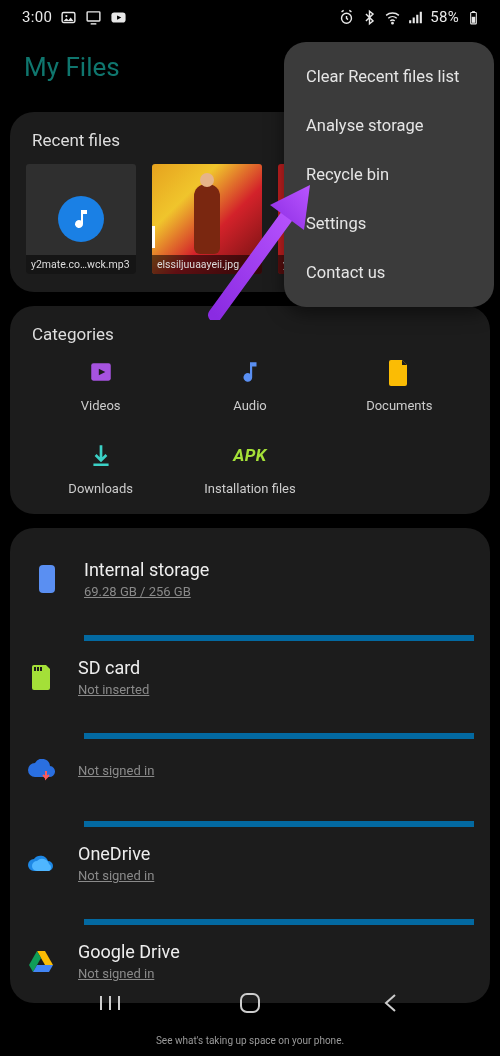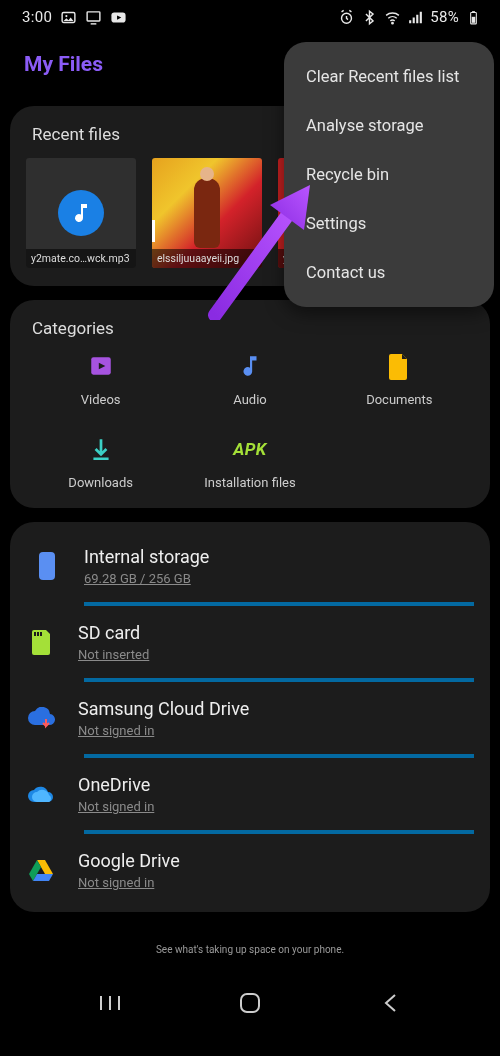--- a/index.html
+++ b/index.html
@@ -4,44 +4,44 @@
 <style>
   * { margin: 0; padding: 0; box-sizing: border-box; }
   html, body { width: 500px; height: 1056px; background: #000; color: #e8e8e8; font-family: -apple-system, Roboto, "Segoe UI", sans-serif; overflow: hidden; }
   .screen { width: 500px; height: 1028px; position: relative; background: #000; }
   
   .status-bar { height: 34px; display: flex; align-items: center; justify-content: space-between; padding: 0 18px 0 22px; font-size: 15px; letter-spacing: 0.3px; }
   .status-left { display: flex; align-items: center; gap: 8px; }
   .status-right { display: flex; align-items: center; gap: 6px; }
   .st-icon { display: inline-flex; width: 17px; height: 17px; }
   
-  .app-title { font-size: 21px; padding: 18px 24px 24px; color: #8b5cf6; font-weight: bold; }
+  .app-title { font-size: 26px; padding: 18px 24px 24px; color: #0f766e; }
   
   .card { margin: 6px 10px 14px; background: #1c1c1c; border-radius: 24px; padding: 18px 16px 18px; }
   .card h2 { font-size: 17px; font-weight: 400; color: #ddd; margin-bottom: 14px; padding-left: 6px; }
   
   .recent-strip { display: flex; gap: 16px; overflow: hidden; }
   .thumb { width: 110px; height: 110px; border-radius: 3px; position: relative; overflow: hidden; flex: 0 0 auto; }
   .thumb .cap { position: absolute; left: 0; right: 0; bottom: 0; font-size: 10.5px; color: #ddd; background: rgba(0,0,0,0.55); padding: 3px 5px; white-space: nowrap; overflow: hidden; text-overflow: ellipsis; }
   .thumb.audio { background: #2f2f2f; display: flex; align-items: center; justify-content: center; }
   .audio-circle { width: 46px; height: 46px; border-radius: 50%; background: #1a80e5; display: flex; align-items: center; justify-content: center; }
   .thumb.ww { background: linear-gradient(135deg,#e6a21e 0%,#f0c52c 30%,#d3222a 60%,#6b1010 100%); }
   .ww-fig { position:absolute; left:38%; top:18%; width:26px; height:70px; background:#7a2710; border-radius:12px 12px 6px 6px; }
   .ww-head { position:absolute; left:44%; top:8%; width:14px; height:14px; background:#e6b48a; border-radius:50%; }
   .ww-tag { position:absolute; left:3px; bottom:26px; background:#fff; color:#000; font-size:9px; font-weight:700; padding:1px 2px; transform: rotate(-90deg); transform-origin:left bottom; }
   .thumb.yt { background:#c42020; }
   
   .cat-grid { display: grid; grid-template-columns: repeat(3,1fr); row-gap: 28px; margin-top: 6px; }
   .cat-item { display: flex; flex-direction: column; align-items: center; gap: 12px; }
   .cat-item .ic { width: 28px; height: 28px; display:flex; align-items:center; justify-content:center; }
   .cat-item .lbl { font-size: 13px; color: #ccc; }
   
-  .storage-card { padding: 8px 16px 6px; }
+  .storage-card { padding: 15px 16px 6px; }
   .storage-row { display: flex; align-items: center; gap: 22px; padding: 16px 6px; }
-  .storage-row + .storage-row { border-top: 4px solid #0369a1; margin-left:58px; padding-left:0; margin-right:0; }
+  .storage-row + .storage-row { border-top: 6px solid #0369a1; margin-left:58px; padding-left:0; margin-right:0;margin-top:20px; }
   .storage-row + .storage-row .st-ic { margin-left:-58px; }
   .st-ic { width: 30px; height: 30px; display:flex; align-items:center; justify-content:center; flex:0 0 30px; }
   .st-txt .name { font-size: 18px; color: #eee; margin-bottom: 4px; }
   .st-txt .sub { font-size: 13px; color: #8a8a8a; text-decoration: underline; }
   
   .footer-hint { text-align: center; font-size: 10px; color: #9a9a9a; padding: 18px 0 10px; }
   
   .navbar { position: absolute; bottom: 0; left: 0; right: 0; height: 50px; display: flex; align-items: center; justify-content: space-around; padding: 0 40px; }
   .nav-btn { width: 60px; height: 30px; display:flex; align-items:center; justify-content:center; }
   
@@ -208,21 +208,20 @@
       </div>
     </div>
     <div class="storage-row">
       <div class="st-ic">
         <svg width="30" height="22" viewBox="0 0 30 22" fill="#2a6fe0">
             <path d="M23 18H9a7 7 0 010-14 8 8 0 0115 3 5 5 0 01-1 11z"></path>
             <path d="M20 12v7l3-3M20 19l-3-3" stroke="#ff5a5a" stroke-width="2" fill="none"></path>
           </svg>
       </div>
       <div class="st-txt">
-        <div class="name">Samsung Cloud Drive</div>
         <div class="sub">Not signed in</div>
       </div>
     </div>
     <div class="storage-row">
       <div class="st-ic">
         <svg width="30" height="20" viewBox="0 0 30 20" fill="#1e88e5">
             <path d="M8 18a6 6 0 010-12 8 8 0 0114 2 5 5 0 010 10z"></path>
             <path d="M11 18a5 5 0 010-10 7 7 0 0112 3 4 4 0 010 7z" fill="#4fb6ff"></path>
           </svg>
       </div>

